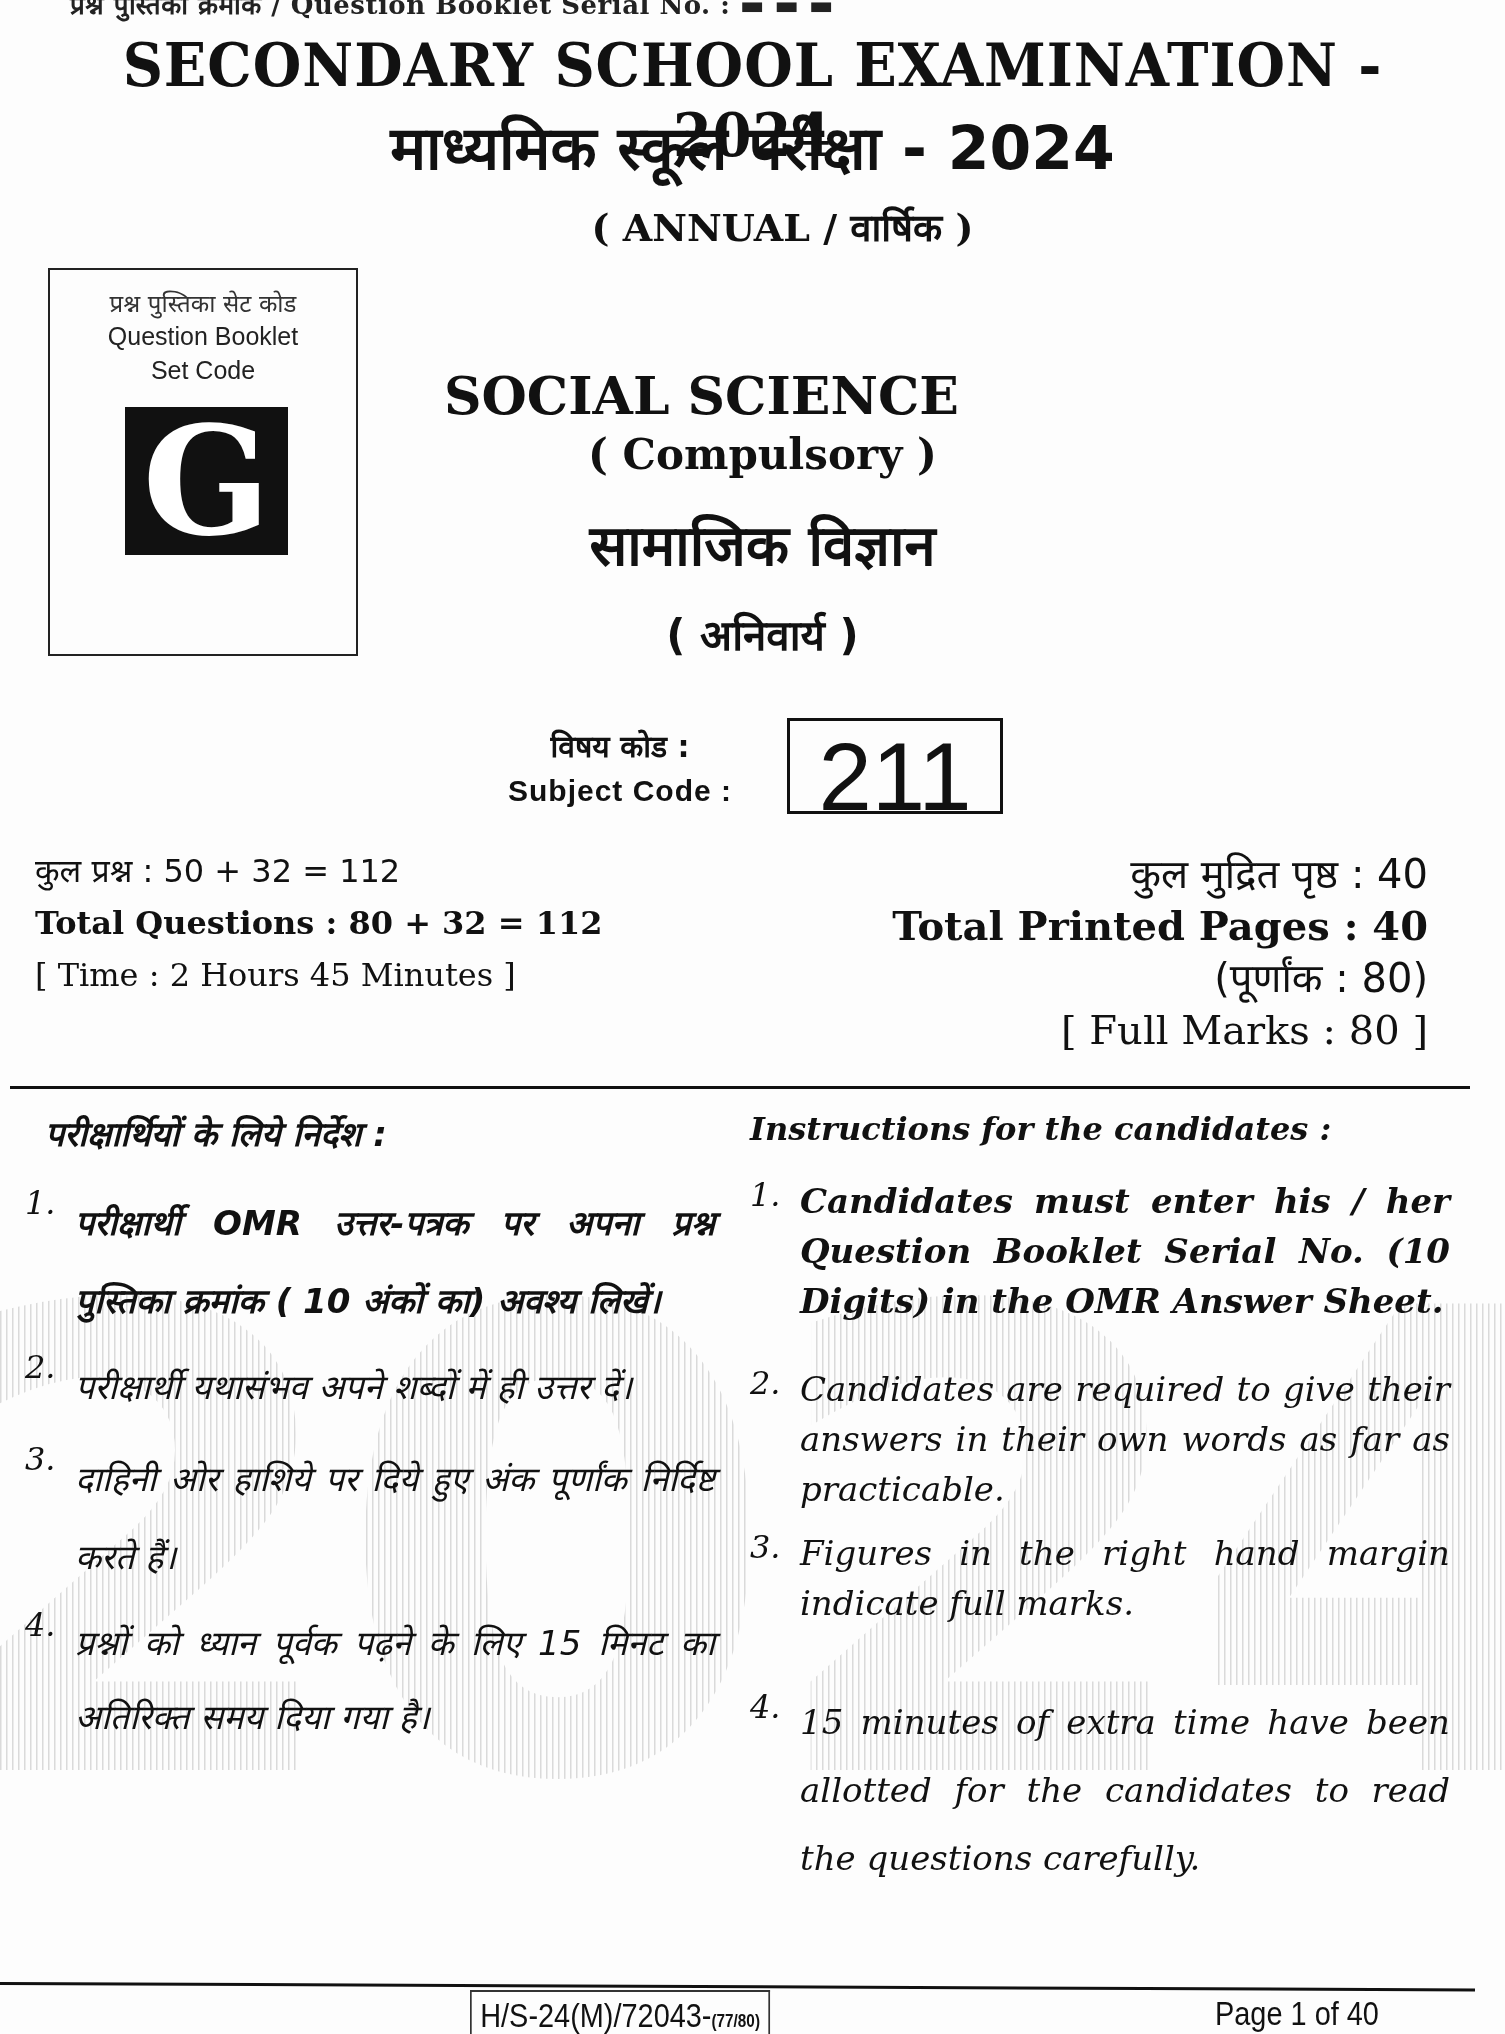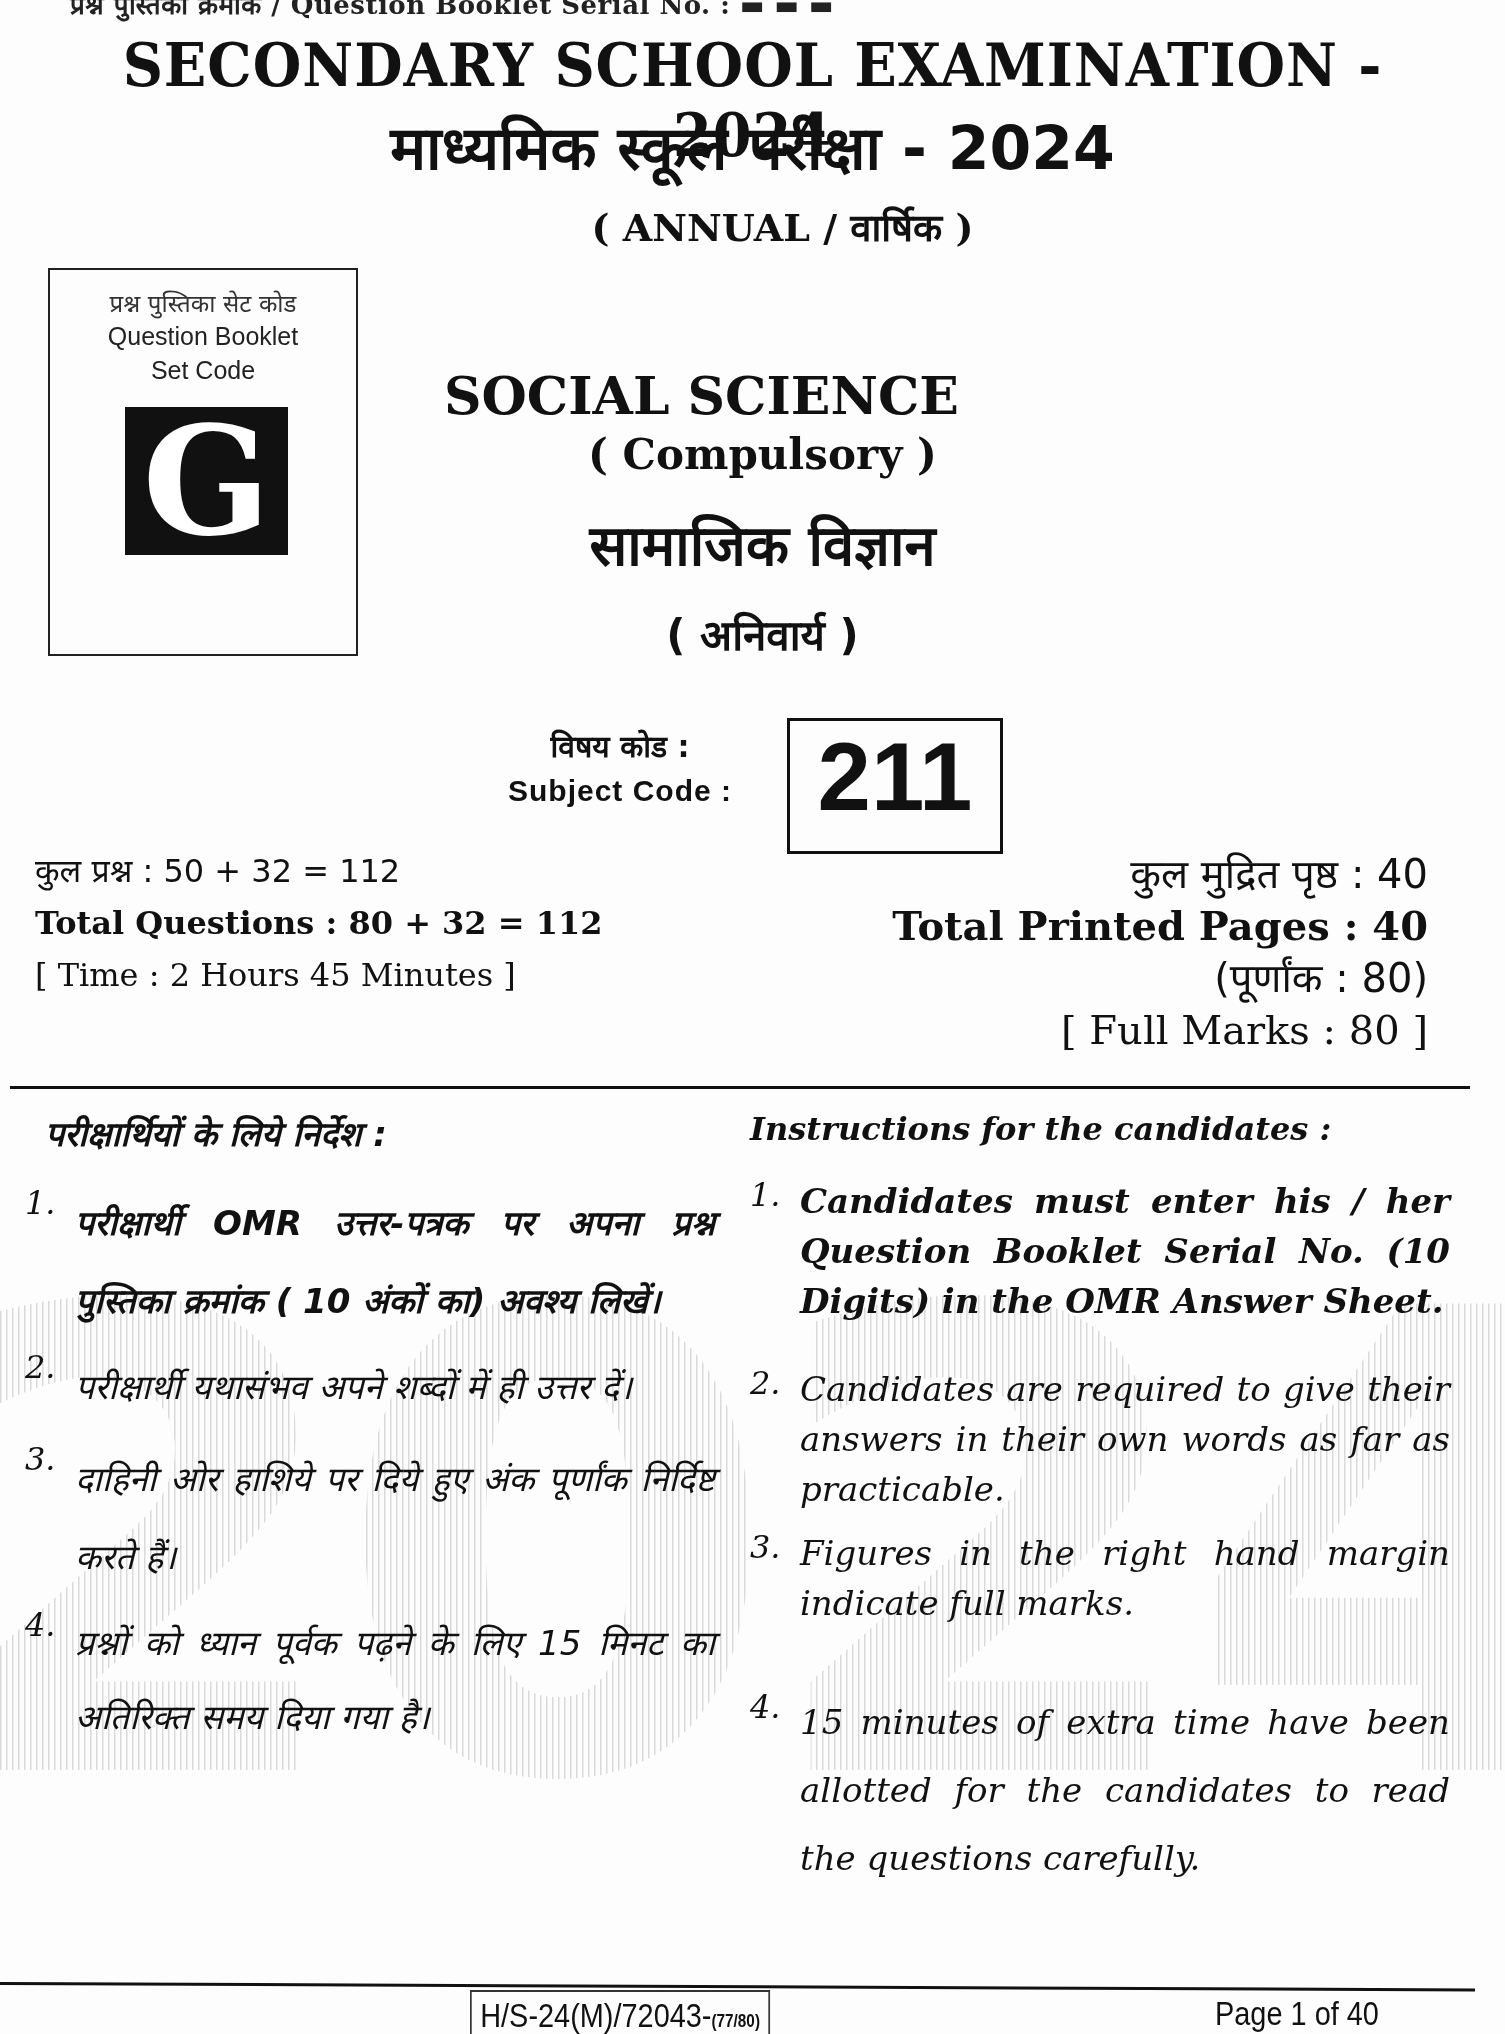--- a/index.html
+++ b/index.html
@@ -21,21 +21,21 @@
   .setcode-g { position: absolute; left: 75px; top: 137px; width: 163px; height: 148px; background: #111; color: #fff; font-size: 150px; font-weight: bold; line-height: 148px; text-align: center; font-family: "DejaVu Serif", serif; }
 
   .subject-en { left: 0; width: 1383px; top: 365px; text-align: center; font-size: 52px; font-weight: bold; padding-left: 20px; }
   .compulsory { left: 0; width: 1505px; top: 430px; text-align: center; font-size: 42px; font-weight: bold; padding-left: 20px; }
   .subject-hi { left: 0; width: 1505px; top: 505px; text-align: center; font-size: 56px; font-weight: bold; font-family: "DejaVu Sans", sans-serif; padding-left: 20px; }
   .compulsory-hi { left: 0; width: 1505px; top: 605px; text-align: center; font-size: 42px; font-weight: bold; font-family: "DejaVu Sans", sans-serif; padding-left: 20px; }
 
   .subcode-labels { left: 508px; top: 725px; text-align: left; }
   .subcode-hi { font-size: 30px; font-weight: bold; font-family: "DejaVu Sans", sans-serif; line-height: 44px; text-align: center; }
   .subcode-en { font-size: 30px; font-weight: bold; font-family: "Liberation Sans", sans-serif; line-height: 44px; letter-spacing: 1px; }
-  .subcode-box { left: 787px; top: 718px; width: 216px; height: 136px; border: 3px solid #111; font-size: 96px; font-weight: bold; font-family: "Liberation Sans", sans-serif; text-align: center; line-height: 112px; }
+  .subcode-box { left: 787px; top: 718px; width: 216px; height: 96px; border: 3px solid #111; font-size: 96px; font-weight: normal; font-family: "Liberation Sans", sans-serif; text-align: center; line-height: 112px; }
 
   .meta-left { left: 35px; top: 845px; font-size: 32px; line-height: 52px; }
   .meta-right { right: 77px; top: 848px; font-size: 40px; line-height: 52px; text-align: right; }
   .meta-hi { font-family: "DejaVu Sans", sans-serif; }
   .meta-bold { font-weight: bold; }
 
   .divider { left: 10px; width: 1460px; top: 1086px; height: 3px; background: #111; }
 
   .col-hi { left: 25px; top: 1110px; width: 690px; }
   .col-en { left: 750px; top: 1110px; width: 700px; }

